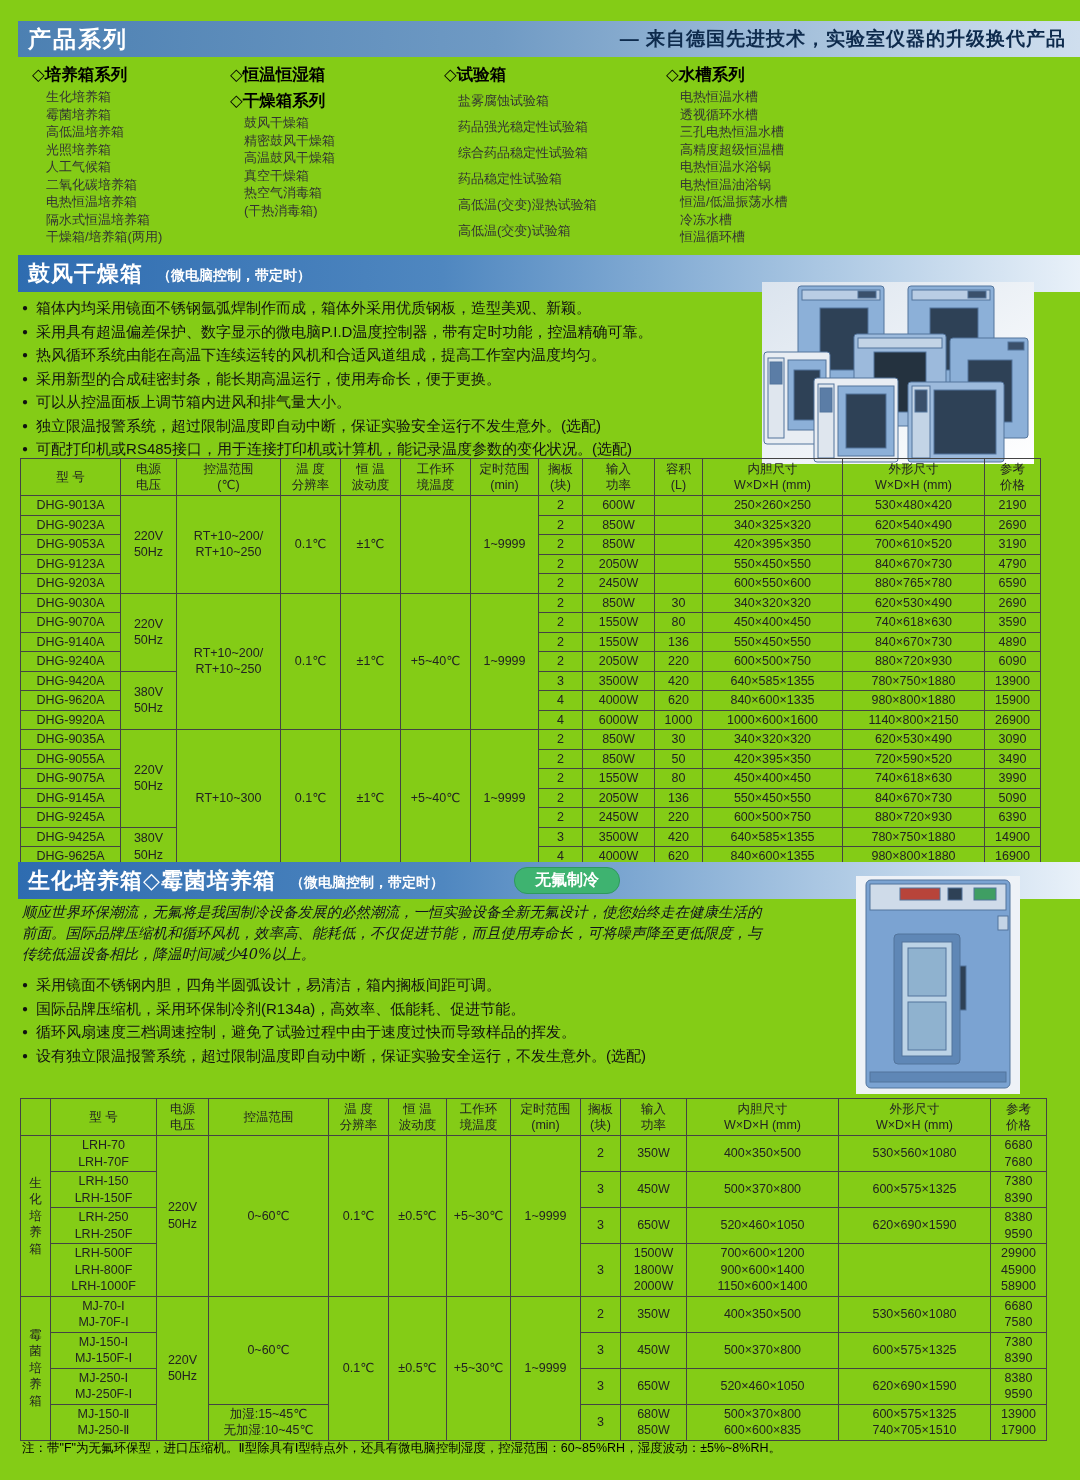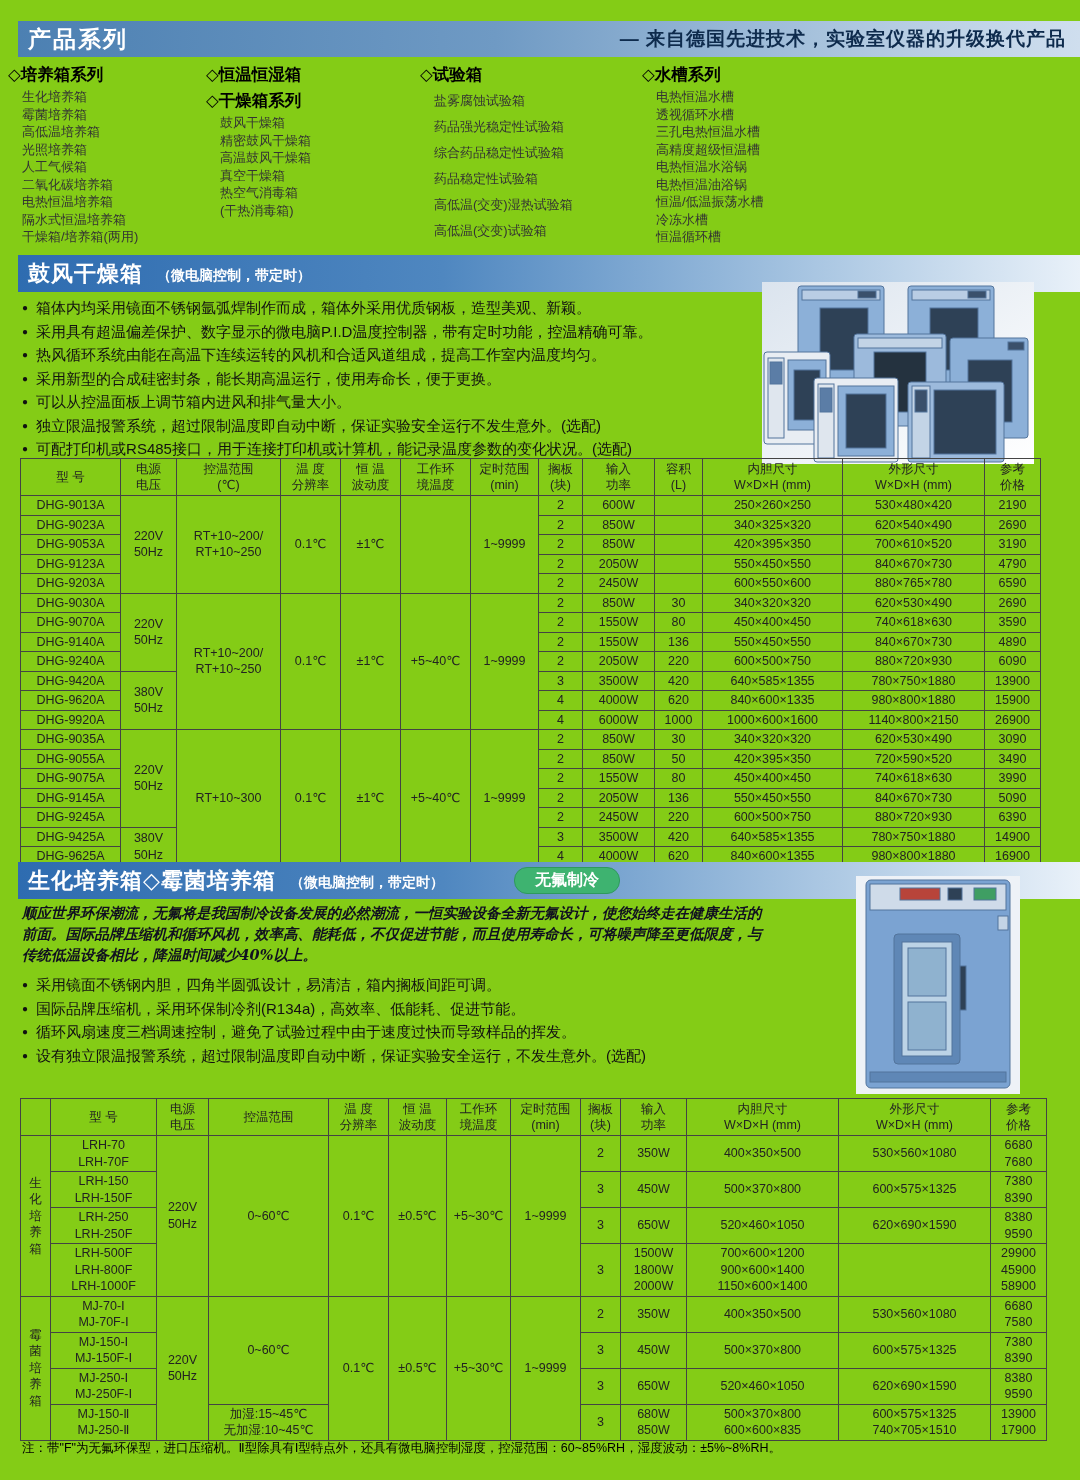--- a/index.html
+++ b/index.html
@@ -6,21 +6,21 @@
   .page{position:relative;width:1080px;height:1480px;overflow:hidden;
         font-family:"Liberation Sans","DejaVu Sans",sans-serif;color:#222;background:#84cc16;}
   
   .banner{position:absolute;left:18px;top:21px;width:1062px;height:36px;
           background:linear-gradient(90deg,#4c80b2 0%,#6f9ac4 45%,#b9cfe4 85%,#cfdeee 100%);
           display:flex;align-items:center;justify-content:space-between;box-sizing:border-box;
           padding:0 14px 0 10px;}
   .banner .t1{color:#fff;font-size:23px;font-weight:bold;letter-spacing:2px;}
   .banner .t2{color:#0e2b4d;font-size:19px;font-weight:bold;letter-spacing:1px;}
   
-  .series{position:absolute;left:8px;top:62px;width:1046px;display:flex;}
+  .series{position:absolute;left:32px;top:62px;width:1046px;display:flex;}
   .series .col{box-sizing:border-box;padding-right:8px;}
   .series .col:nth-child(1){width:198px;}
   .series .col:nth-child(2){width:214px;}
   .series .col:nth-child(3){width:222px;}
   .series .col:nth-child(4){width:212px;}
   .series .col:nth-child(5){width:200px;}
   .series h3{margin:0 0 2px 0;font-size:16.5px;font-weight:bold;color:#000;line-height:24px;}
   .series ul{margin:0 0 4px 14px;padding:0;list-style:none;}
   .series li{font-size:13px;line-height:17.5px;color:#333;}
   .series .spaced li{line-height:26px;}
@@ -33,21 +33,21 @@
   .badge{margin-left:70px;background:#3eb370;color:#fff;font-size:16px;font-weight:bold;
          padding:2px 20px;border-radius:13px;border:1px solid #2f9a5d;}
   
   .bullets{margin:0;padding:0;list-style:none;}
   .bullets li{font-size:15px;line-height:23.5px;color:#111;}
   .bullets li::before{content:"●";font-size:10px;margin-right:8px;vertical-align:2px;color:#111;}
   .sec1body{position:absolute;left:22px;top:296px;width:1040px;height:158px;}
   .sec1body .txt{width:730px;}
   .photo1{position:absolute;right:28px;top:-14px;}
   .sec2body{position:absolute;left:22px;top:900px;width:1040px;height:196px;}
-  .intro{font-family:"DejaVu Serif","Liberation Serif",serif;font-style:italic;font-weight:bold;
+  .intro{font-family:"DejaVu Serif","Liberation Serif",serif;font-style:italic;font-weight:normal;
          font-size:14.5px;line-height:21px;color:#101020;width:745px;margin:2px 0 8px 0;}
   .photo2{position:absolute;right:42px;top:-24px;}
   
   table.spec{border-collapse:collapse;table-layout:fixed;}
   table.spec th,table.spec td{border:1px solid #444;font-size:12.5px;line-height:16.5px;
       text-align:center;vertical-align:middle;padding:1px 2px;color:#222;overflow:hidden;
       font-weight:normal;}
   table.spec th{line-height:16px;padding:2px 1px;}
   td.m{text-align:left;padding-left:7px;}
   td.v{font-weight:bold;font-size:14px;line-height:17px;padding:0 2px;}

